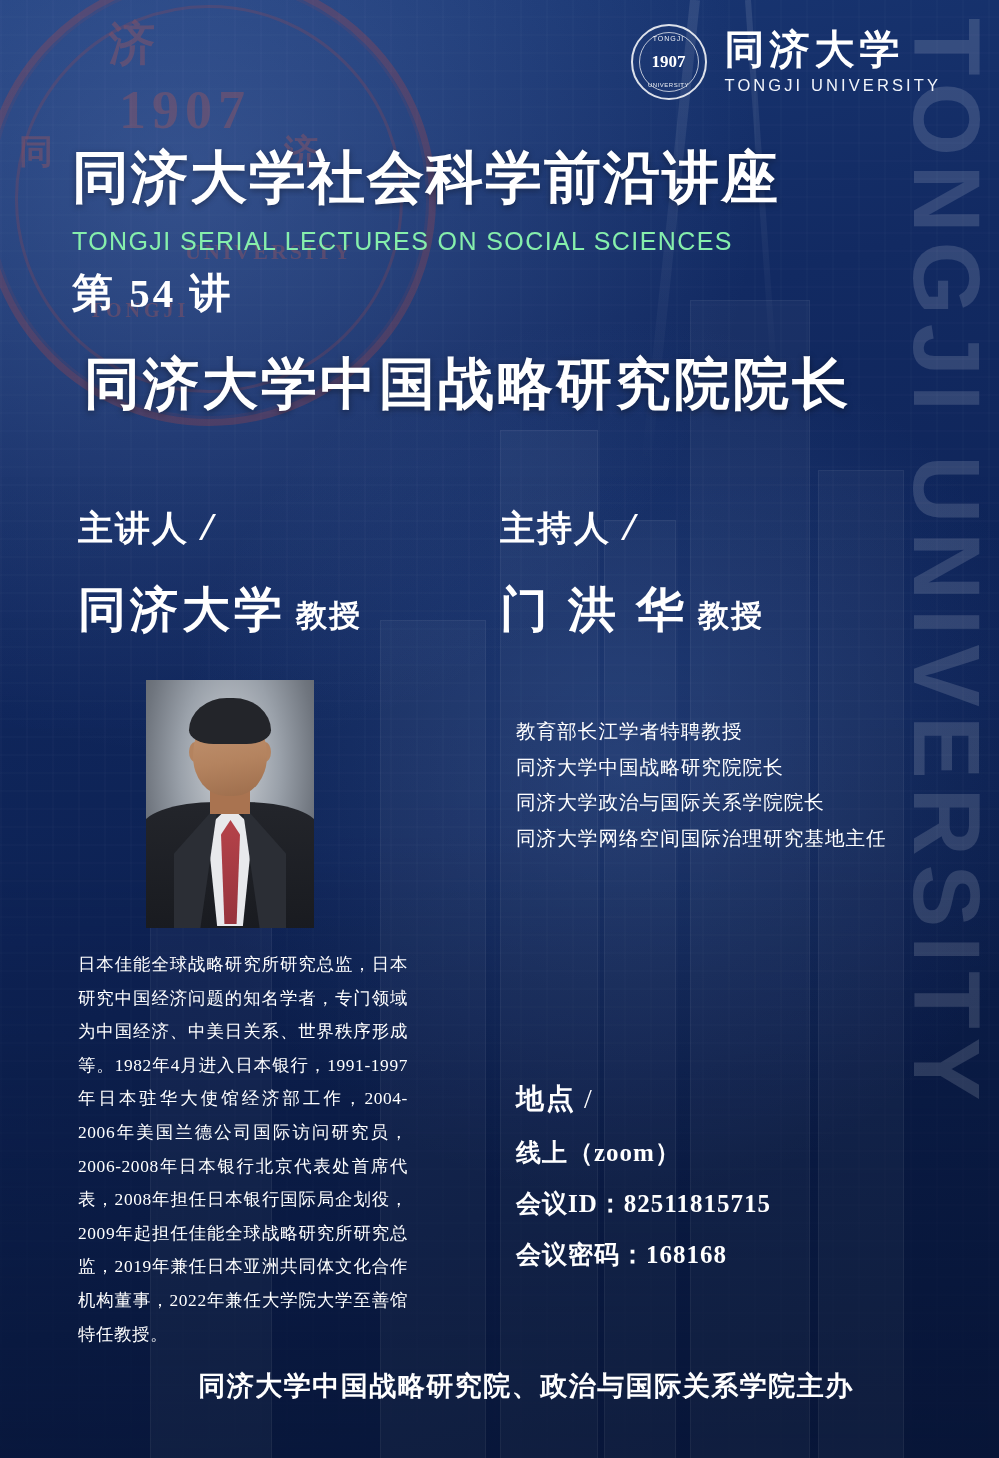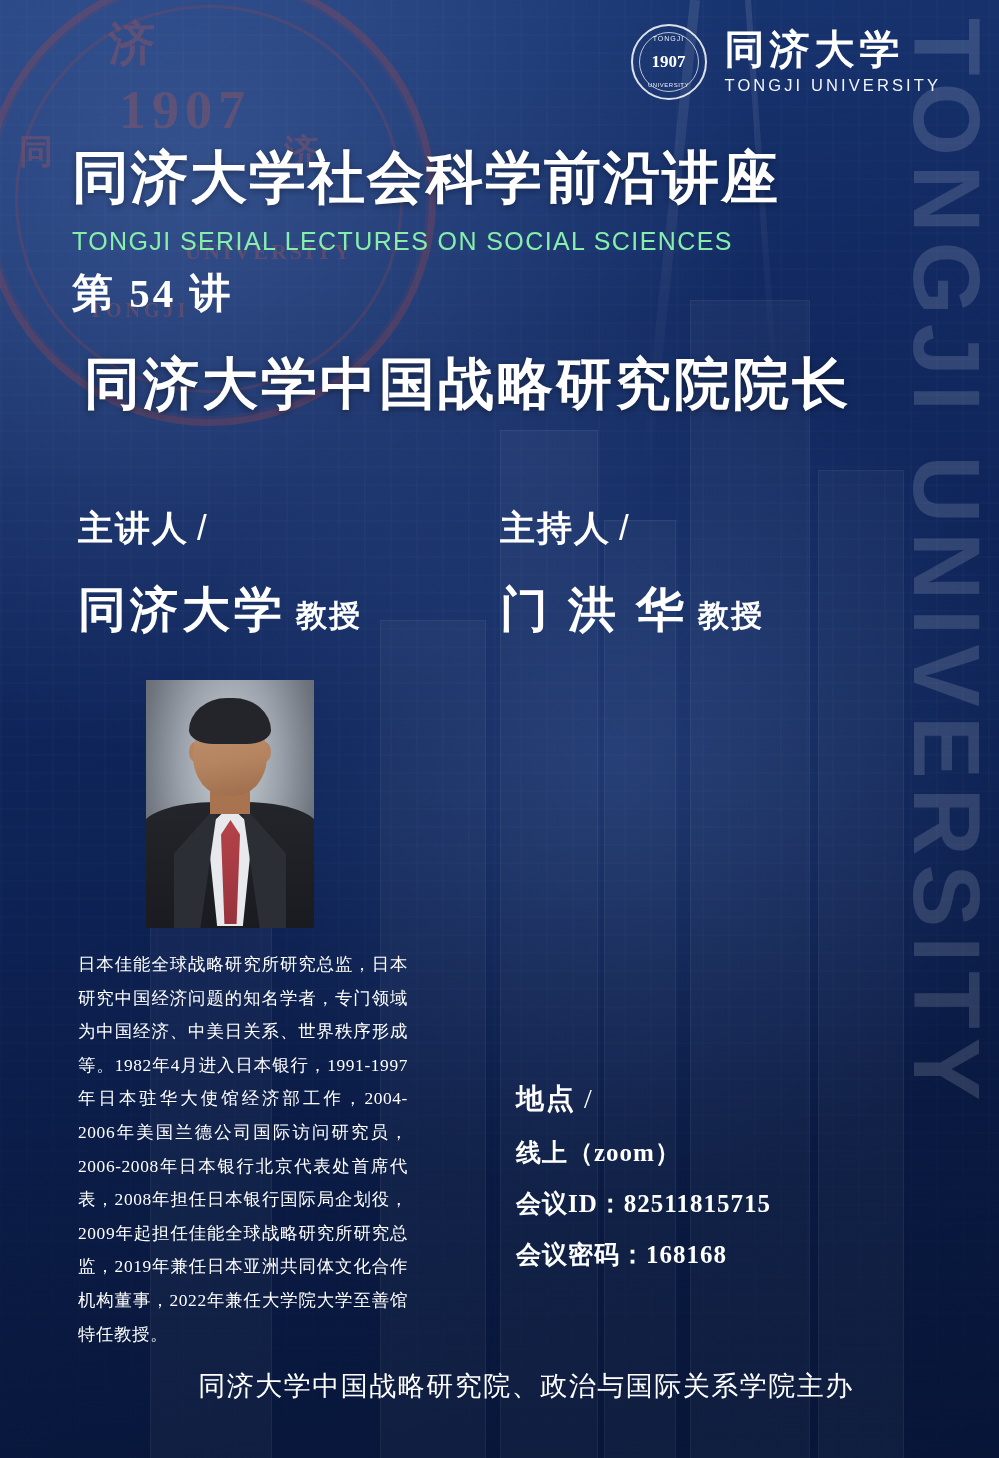--- a/index.html
+++ b/index.html
@@ -175,21 +175,21 @@
     letter-spacing: 3px;
     font-family: "Liberation Serif", serif;
     text-shadow: 0 2px 7px rgba(0,0,0,0.4);
   }
 
   
   .role-label {
     font-size: 35px;
     font-weight: bold;
     letter-spacing: 2px;
-    font-family: Liberation Sans, sans-serif;
+    font-family: Liberation Mono, monospace;
   }
   .role-label .slash { font-weight: normal; padding-left: 8px; }
   .person-name {
     margin-top: 26px;
     font-size: 48px;
     font-weight: bold;
     letter-spacing: 4px;
     font-family: "Liberation Serif", serif;
   }
   .person-name .title-suffix {
@@ -313,21 +313,21 @@
   }
   .time-block { top: 890px; }
   .place-block { top: 1080px; }
 
   .footer {
     position: absolute;
     left: 0; right: 0;
     top: 1368px;
     text-align: center;
     font-size: 27px;
-    font-weight: normal;
+    font-weight: bold;
     letter-spacing: 1.5px;
     font-family: "Liberation Serif", serif;
     padding-left: 37px;
     margin-left: 16px;
   }
 </style>
 </head>
 <body>
 
 <div id="poster">
@@ -401,20 +401,26 @@
 
   <div class="right-col">
     <div class="role-label">
       <span>主持人</span><span class="slash">/</span>
     </div>
     <div class="person-name">
       <span>门 洪 华</span><span class="title-suffix">教授</span>
     </div>
   </div>
 
+  <div class="credentials">
+    <div>教育部长江学者特聘教授</div>
+    <div>同济大学中国战略研究院院长</div>
+    <div>同济大学政治与国际关系学院院长</div>
+    <div>同济大学网络空间国际治理研究基地主任</div>
+  </div>
 
 
   <div class="info-block place-block">
     <div class="info-head">
       <span>地点</span><span class="slash">/</span>
     </div>
     <div class="info-line">线上（zoom）</div>
     <div class="info-line">会议ID：82511815715</div>
     <div class="info-line">会议密码：168168</div>
   </div>

